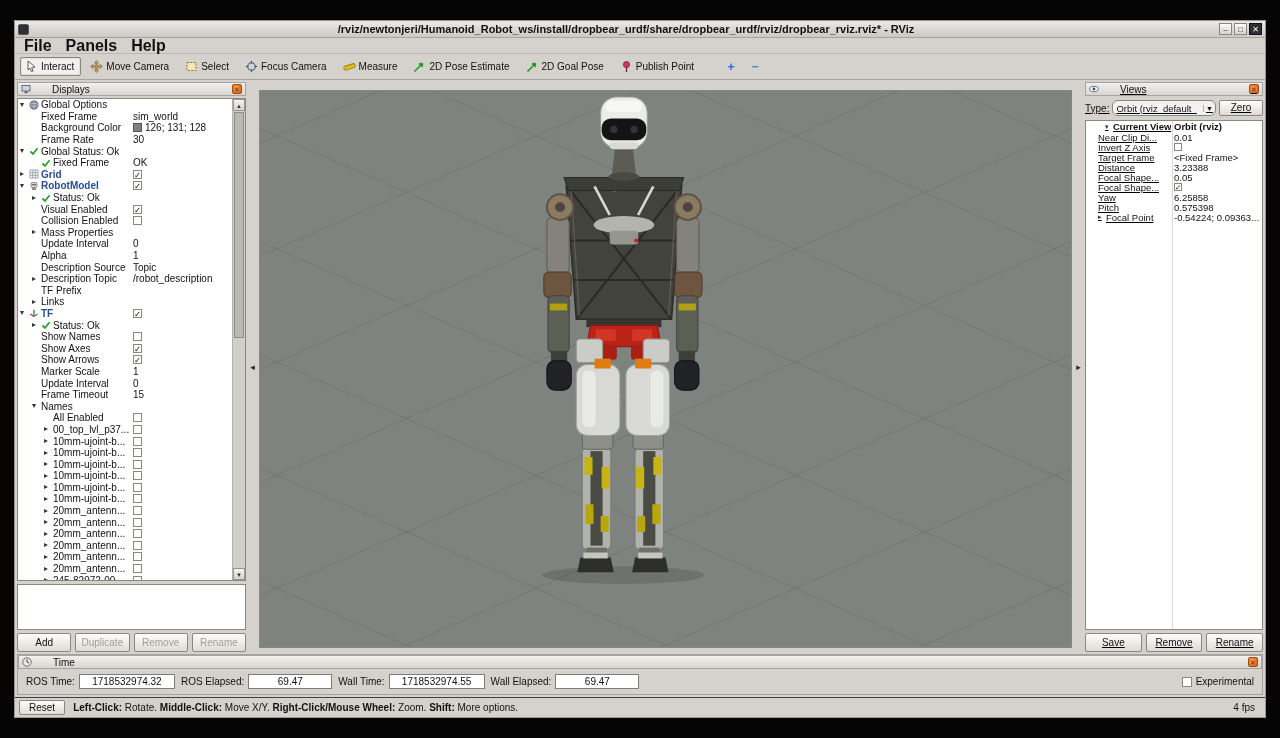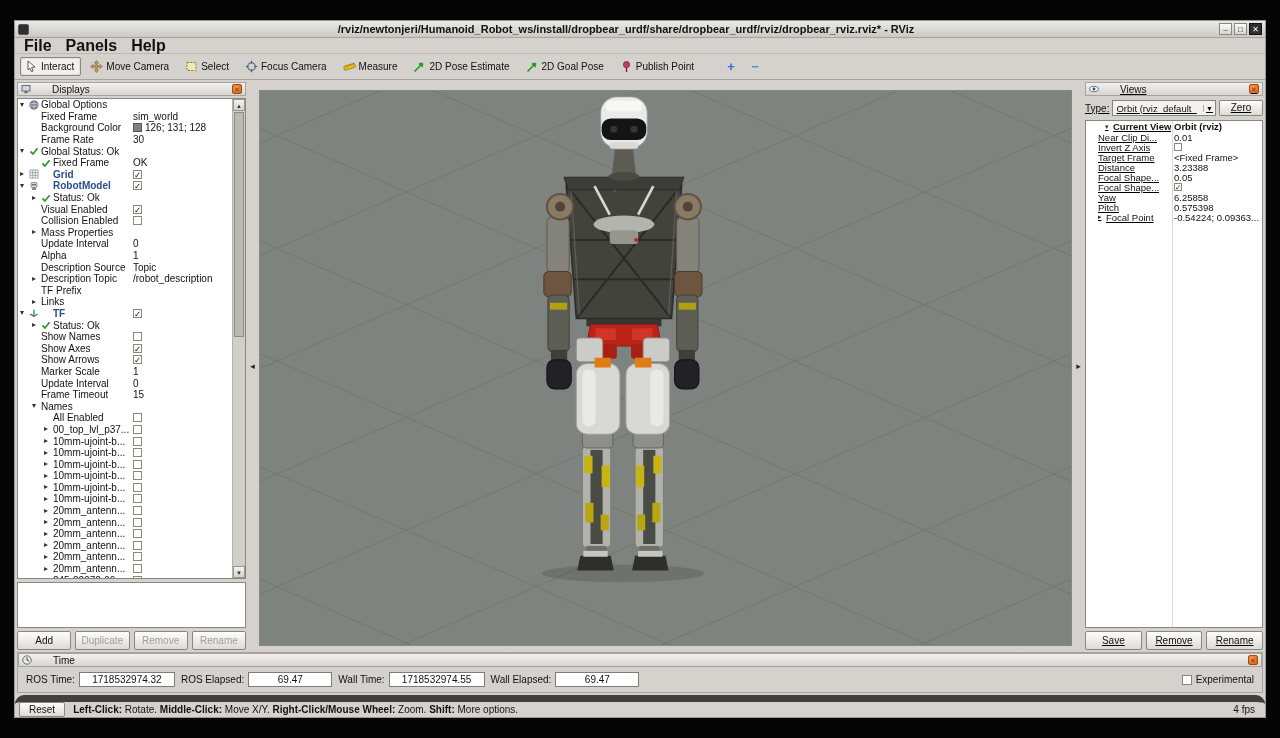--- a/index.html
+++ b/index.html
@@ -55,21 +55,21 @@
   .tree { flex:1; overflow:hidden; }
   .trow { position:relative; display:flex; align-items:center; height:11.6px; font-size:10px;
           padding-left:2px; color:#111; white-space:nowrap; }
   .trow.ind1 { padding-left:14px; }
   .trow.ind2 { padding-left:26px; }
   .arr { width:9px; flex:0 0 9px; font-size:8px; color:#333; line-height:10px; }
   .ticon { width:12px; flex:0 0 12px; height:10px; }
   .ticon svg { display:block; }
   .tlab { overflow:hidden; }
   .tlab.b { font-weight:bold; }
-  .tlab.blue { color:#2a4d8f;margin-left:12px; }
+  .tlab.blue { color:#2a4d8f; }
   .tval { position:absolute; left:115px; right:1px; display:flex; align-items:center; gap:3px; overflow:hidden; }
   .cb { width:9px; height:9px; flex:0 0 9px; background:#fff; border:1px solid #8a8781; font-size:8.5px;
         line-height:8px; text-align:center; color:#111; }
   .swatch { width:9px; height:9px; flex:0 0 9px; border:1px solid #555; }
 
   .sbar { width:13px; flex:0 0 13px; border-left:1px solid #b5b2ad; background:#d2cfca; position:relative; }
   .sb-btn { position:absolute; left:0; width:12px; height:12px; font-size:6px; line-height:12px;
             text-align:center; color:#333; background:linear-gradient(#f5f4f2,#d5d2cd); border:1px solid #9a978f; }
   .sb-btn.up { top:0; }
   .sb-btn.down { bottom:0; }
@@ -85,21 +85,21 @@
   .vsplit { width:13px; flex:0 0 13px; position:relative; }
   .vsplit span { position:absolute; top:50%; left:50%; transform:translate(-50%,-50%); font-size:9px; color:#222; }
 
   .viewport { flex:1; min-width:0; margin:8px 0 4px; border:1px solid #8a8781; background:#7e8380;
               position:relative; overflow:hidden; }
   .viewport svg { position:absolute; inset:0; width:100%; height:100%; }
 
   
   .typerow { flex:0 0 20px; display:flex; align-items:center; gap:3px; font-size:10px; margin-top:2px; color:#111; }
   .combo { flex:1; height:16px; display:flex; align-items:center; background:#f3f2f0;
-           border:1px solid #8a8781; border-radius:0; overflow:hidden; }
+           border:1px solid #8a8781; border-radius:6px; overflow:hidden; }
   .combo-text { flex:1; padding:0 3px; font-size:9.5px; white-space:nowrap; overflow:hidden; }
   .combo-arrow { width:12px; flex:0 0 12px; text-align:center; font-size:7px; border-left:1px solid #b5b2ad; }
   .zero-btn { flex:0 0 44px; height:16px; line-height:14px; }
   .views-table { flex:1; min-height:0; margin-top:2px; border:1px solid #8a8781; background:#fff;
                  position:relative; overflow:hidden; font-size:9.5px; }
   .views-table .vline { position:absolute; left:86px; top:0; bottom:0; width:1px; background:#ddd9d4; }
   .vrow { position:relative; display:flex; align-items:center; height:10px; padding-left:19px;
           white-space:nowrap; color:#111; }
   .vrow .arr { width:8px; flex:0 0 8px; font-size:7px; }
   .vrow.hd { font-weight:bold; height:11px; }
@@ -114,21 +114,21 @@
   .timefields { flex:1; display:flex; align-items:center; gap:6px; padding:0 8px; font-size:10px; color:#111; }
   .tfield { display:flex; align-items:center; gap:4px; }
   .tinput { height:15px; background:#fff; border:1px solid #7f7c76; font-size:10px; padding:0 3px;
             line-height:13px; color:#111;text-align:center; }
   .tw0 { width:96px; } .tw1 { width:84px; } .tw2 { width:96px; } .tw3 { width:84px; }
   .exp { margin-left:auto; display:flex; align-items:center; gap:4px; }
   .exp .cb { width:10px; height:10px; flex:0 0 10px; }
 
   
   .statusbar { flex:0 0 20px; display:flex; align-items:center; gap:8px; padding:0 4px;
-               border-top:7px solid #404040; background:#d5d2cd; font-size:10px; color:#111;border-radius:9px; }
+               border-top:1px solid #404040; background:#d5d2cd; font-size:10px; color:#111; }
   .reset-btn { flex:0 0 auto; height:15px; line-height:13px; padding:0 9px; font-size:10px;
                background:linear-gradient(#fdfdfc,#dedbd6); border:1px solid #8a8781; border-radius:2px; }
   .help { white-space:nowrap; overflow:hidden; }
   .help b { font-weight:bold; }
   .fps { margin-left:auto; padding-right:6px; }
 </style>
 </head>
 <body>
 
 <div class="desktop">

